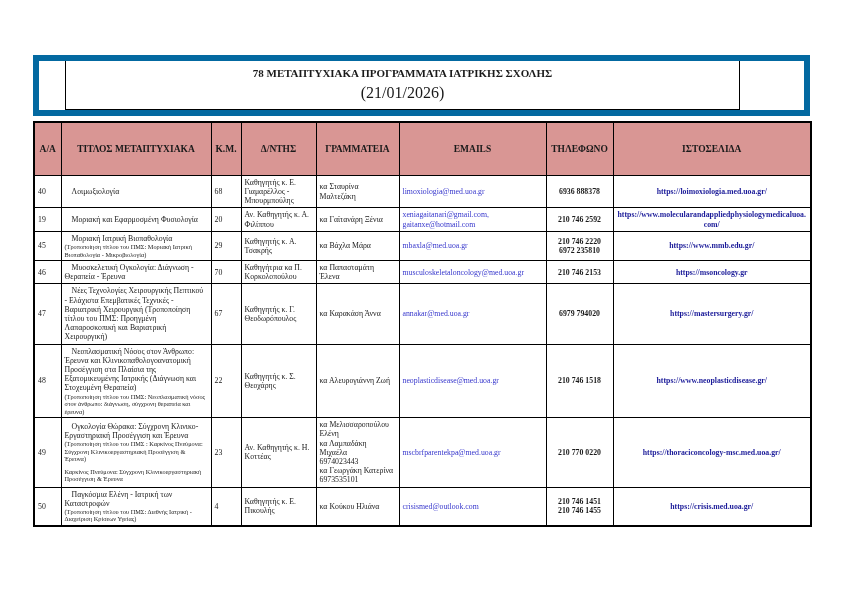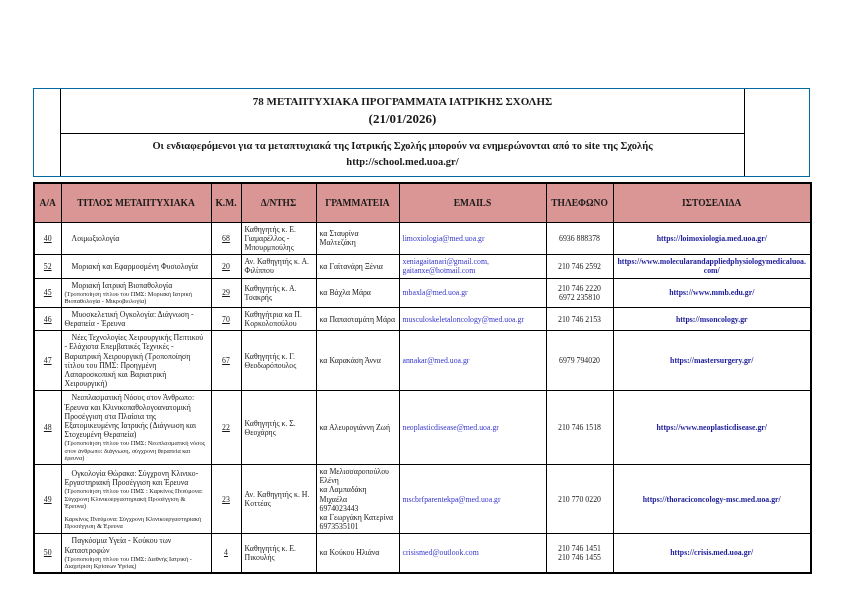--- a/index.html
+++ b/index.html
@@ -1,60 +1,56 @@
 <!DOCTYPE html>
 <html style="--hbg: #d99694; --link: #3636cc; --weblink: #1b1b99;"><head>
 <meta charset="utf-8">
 <style>
   html,body{margin:0;padding:0;background:#ffffff;}
   body{width:855px;height:604px;overflow:hidden;font-family:"Liberation Serif",serif;color:#1a1a1a;}
   .sheet{position:relative;padding:55px 0 0 33px;}
   .doc{width:777px;}
 
   
-  .head-grid{display:grid;grid-template-columns:27px 1fr 65px;border:1px solid #0369a1;margin-top:33px;}
+  .head-grid{display:grid;grid-template-columns:27px 1fr 65px;border:6px solid #0369a1;}
   .head-left{border-right:1px solid #000;}
   .head-right{border-left:1px solid #000;}
   .head-mid .hrow1{border-bottom:1px solid #000;padding:4px 6px 5px;text-align:center;}
   .head-mid .hrow2{padding:4px 6px 6px;text-align:center;}
   .h-title{display:block;font-weight:bold;font-size:11px;line-height:1.5;}
-  .h-date{display:block;font-weight:bold;font-size:13px;line-height:1.4;}
+  .h-date{display:block;font-weight:normal;font-size:16px;line-height:1.4;}
   .h-info{display:block;font-weight:bold;font-size:10.5px;line-height:1.55;}
   .h-site{display:block;font-weight:bold;font-size:10.5px;line-height:1.5;}
 
   
   table{border-collapse:collapse;table-layout:fixed;width:777px;margin-top:5px;border:2px solid #000;}
   th,td{border:1px solid #000;vertical-align:middle;}
-  th{background:var(--hbg,#d99694);font-size:9.5px;font-weight:bold;text-align:center;padding:14px 2px;font-family:"Liberation Serif",serif;}
+  th{background:var(--hbg,#d99694);font-size:9.5px;font-weight:bold;text-align:center;padding:21px 2px;font-family:"Liberation Serif",serif;}
   td{font-size:7.8px;line-height:1.18;padding:2px 3px;word-wrap:break-word;}
-  td.c{text-align:center;text-decoration:underline;}
+  td.c{}
   .t{display:inline;margin-left:7px;}
   .sub,.sub2{display:block;font-size:6.3px;line-height:1.2;}
   .sub2{margin-top:5px;}
   td.em{color:var(--link,#3636cc);white-space:pre-line;font-family:Liberation Serif, serif;}
   td.sec{white-space:pre-line;}
-  td.ph{text-align:center;white-space:pre-line;}
+  td.ph{text-align:center;white-space:pre-line;font-weight:bold;}
   td.web{color:var(--weblink,#1b1b99);font-weight:bold;text-align:center;word-break:break-all;}
 </style>
 </head>
 <body>
 
 <div class="sheet">
   <div class="doc">
 
     <div class="head-grid">
       <div class="head-left"></div>
       <div class="head-mid">
         <div class="hrow1">
           <span class="h-title">78 ΜΕΤΑΠΤΥΧΙΑΚΑ ΠΡΟΓΡΑΜΜΑΤΑ ΙΑΤΡΙΚΗΣ ΣΧΟΛΗΣ</span>
           <span class="h-date">(21/01/2026)</span>
-        </div>
-        <div class="hrow2">
-          <span class="h-info">Οι ενδιαφερόμενοι για τα μεταπτυχιακά της Ιατρικής Σχολής μπορούν να ενημερώνονται από το site της Σχολής</span>
-          <span class="h-site">http://school.med.uoa.gr/</span>
         </div>
       </div>
       <div class="head-right"></div>
     </div>
 
     <table>
       <colgroup>
         <col style="width:27px">
           <col style="width:150px">
           <col style="width:30px">
@@ -86,21 +82,21 @@
       
     </td>
     <td class="c">68</td>
     <td>Καθηγητής κ. Ε. Γιαμαρέλλος - Μπουρμπούλης</td>
     <td class="sec">κα Σταυρίνα Μαλτεζάκη</td>
     <td class="em">limoxiologia@med.uoa.gr</td>
     <td class="ph">6936 888378</td>
     <td class="web" colspan="2">https://loimoxiologia.med.uoa.gr/</td>
   </tr>
           <tr>
-    <td class="c">52</td>
+    <td class="c">19</td>
     <td>
       <span class="t">Μοριακή και Εφαρμοσμένη Φυσιολογία</span>
       
       
     </td>
     <td class="c">20</td>
     <td>Αν. Καθηγητής κ. Α. Φιλίππου</td>
     <td class="sec">κα Γαϊτανάρη Ξένια</td>
     <td class="em">xeniagaitanari@gmail.com,
 gaitanxe@hotmail.com</td>
@@ -124,21 +120,21 @@
   </tr>
           <tr>
     <td class="c">46</td>
     <td>
       <span class="t">Μυοσκελετική Ογκολογία: Διάγνωση - Θεραπεία - Έρευνα</span>
       
       
     </td>
     <td class="c">70</td>
     <td>Καθηγήτρια κα Π. Κορκολοπούλου</td>
-    <td class="sec">κα Παπασταμάτη Μάρα</td>
+    <td class="sec">κα Παπασταμάτη Έλενα</td>
     <td class="em">musculoskeletaloncology@med.uoa.gr</td>
     <td class="ph">210 746 2153</td>
     <td class="web" colspan="2">https://msoncology.gr</td>
   </tr>
           <tr>
     <td class="c">47</td>
     <td>
       <span class="t">Νέες Τεχνολογίες Χειρουργικής Πεπτικού - Ελάχιστα Επεμβατικές Τεχνικές - Βαριατρική Χειρουργική (Τροποποίηση τίτλου του ΠΜΣ: Προηγμένη Λαπαροσκοπική και Βαριατρική Χειρουργική)</span>
       
       
@@ -178,21 +174,21 @@
 6974023443
 κα Γεωργάκη Κατερίνα
 6973535101</td>
     <td class="em">mscbrfparentekpa@med.uoa.gr</td>
     <td class="ph">210 770 0220</td>
     <td class="web" colspan="2">https://thoraciconcology-msc.med.uoa.gr/</td>
   </tr>
           <tr>
     <td class="c">50</td>
     <td>
-      <span class="t">Παγκόσμια Υγεία - Κούκου των Καταστροφών</span>
+      <span class="t">Παγκόσμια Ελένη - Ιατρική των Καταστροφών</span>
       <span class="sub maybe-empty">(Τροποποίηση τίτλου του ΠΜΣ: Διεθνής Ιατρική - Διαχείριση Κρίσεων Υγείας)</span>
       
     </td>
     <td class="c">4</td>
     <td>Καθηγητής κ. Ε. Πικουλής</td>
     <td class="sec">κα Κούκου Ηλιάνα</td>
     <td class="em">crisismed@outlook.com</td>
     <td class="ph">210 746 1451
 210 746 1455</td>
     <td class="web" colspan="2">https://crisis.med.uoa.gr/</td>

